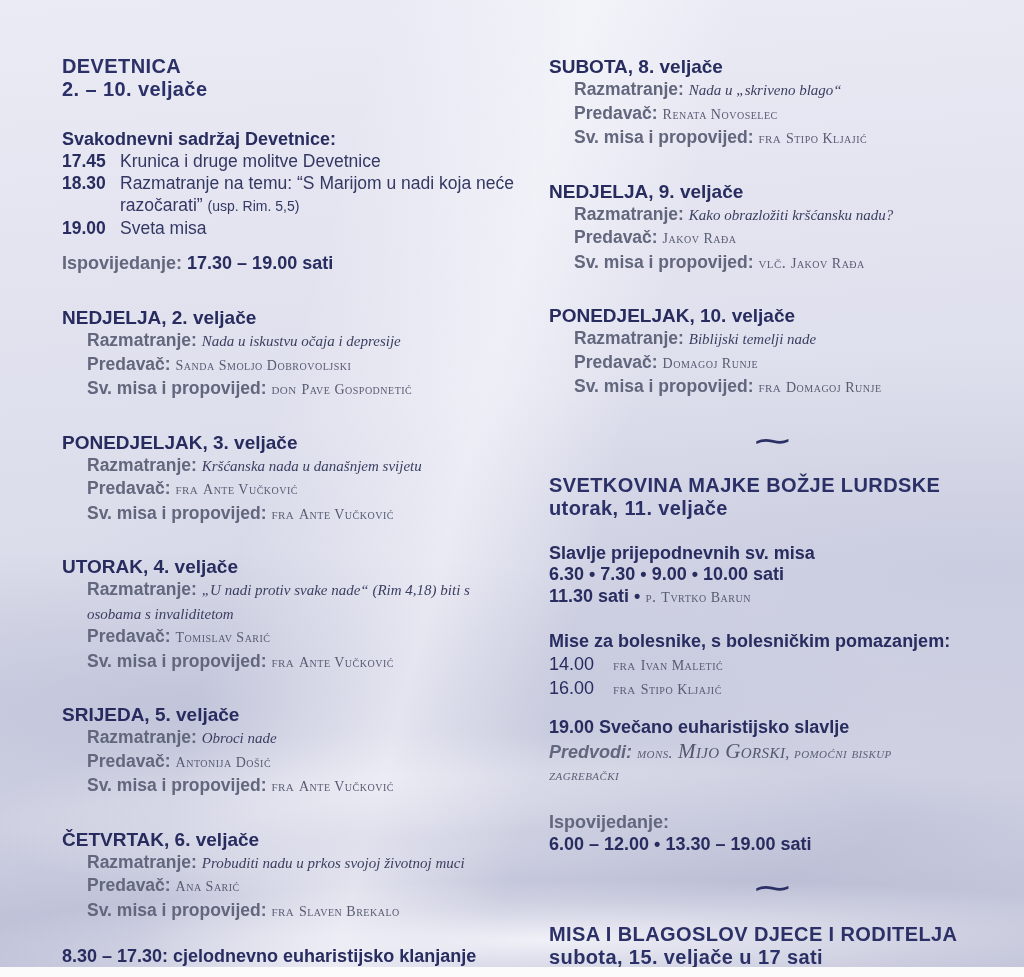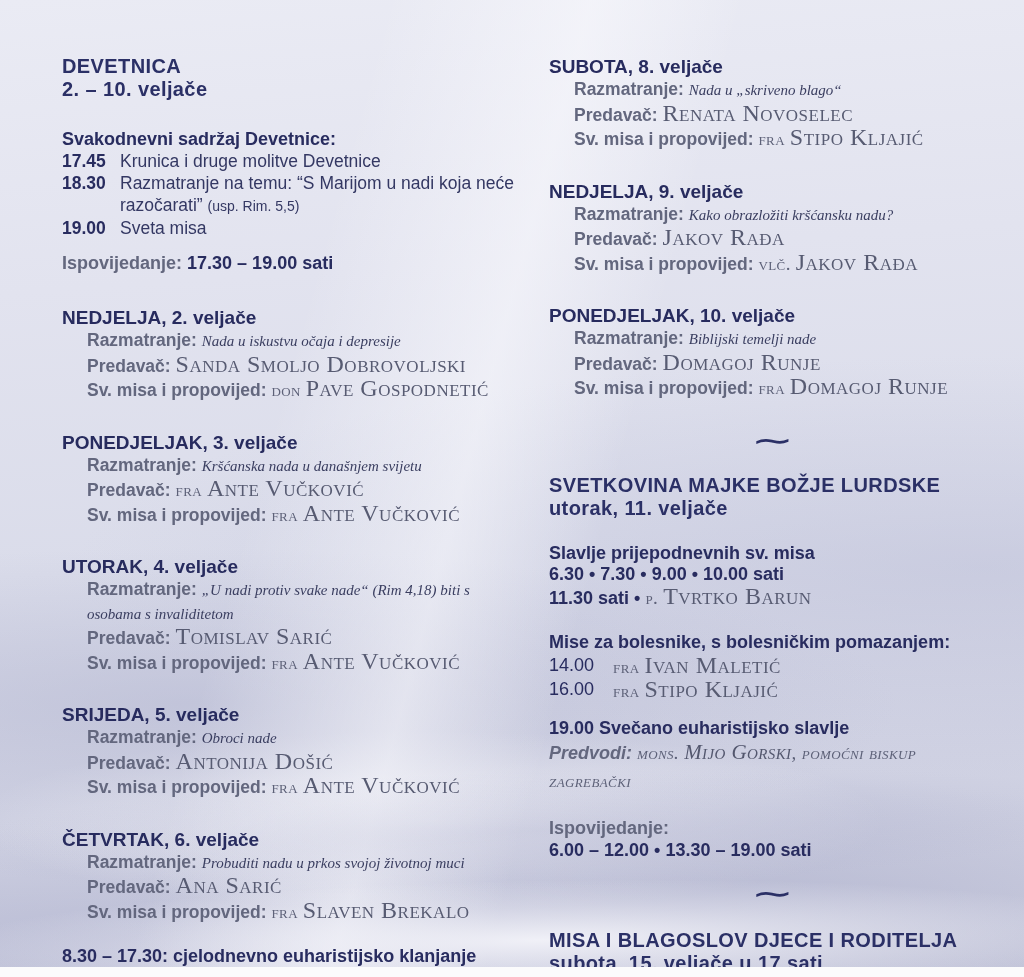--- a/index.html
+++ b/index.html
@@ -47,36 +47,36 @@
   .note { font-size:14px; }
 
   .confession { font-size:18px; line-height:22px; margin-top:13px; }
   .label { font-weight:bold; color:#63677e; }
 
   .day { margin-top:29px; }
   .day-header { font-weight:bold; font-size:19px; line-height:23px; color:#272b5e; }
   .day-lines { padding-left:25px; }
   .line { font-size:17.5px; line-height:22.5px; }
   .topic { font-family:"Liberation Serif", serif; font-style:italic; color:#3a3e60; font-size:15px; }
-  .sc-name  { font-family:"Liberation Serif", serif; font-variant:small-caps; color:#575b72; font-size:24px; letter-spacing:0.5px; }
-  .sc-prefix{ font-family:"Liberation Serif", serif; font-variant:small-caps; color:#5d6178; font-size:19px; letter-spacing:0.4px; }
+  .sc-name  { font-family:"Liberation Serif", serif; font-variant:small-caps; color:#575b72; font-size:14px; letter-spacing:0.5px; }
+  .sc-prefix{ font-family:"Liberation Serif", serif; font-variant:small-caps; color:#5d6178; font-size:16px; letter-spacing:0.4px; }
 
   .adoration { margin-top:23px; font-weight:bold; font-size:18px; color:#282c5f; }
 
   .tilde { text-align:center; margin-top:26px; height:36px; color:#2b3066; }
   .tilde span { display:inline-block; transform:scaleX(1.9); font-family:"DejaVu Serif", serif; font-weight:bold; font-size:27px; line-height:30px; }
 
   .feast-title { margin-top:12px; }
   .mblock { margin-top:23px; }
   .mline { font-size:18px; line-height:21.5px; }
   .sick-row { display:flex; font-size:18px; line-height:22px; }
   .sick-time { flex:none; width:64px; font-weight:normal; color:#282c5f; }
   .evening { margin-top:16px; }
   .evening-name { font-family:"Liberation Serif", serif; font-variant:small-caps; color:#53576e; font-size:21px; letter-spacing:0.4px; }
-  .suffix2 { display:block; margin-top:5px; }
+  .suffix2 { display:block; }
   .conf2 { margin-top:26px; font-size:18px; line-height:22px; }
   .blessing { margin-top:14px; }
 </style>
 </head>
 <body>
 
 <div class="page">
 
   <div class="wave w1"></div>
   <div class="wave w2"></div>

